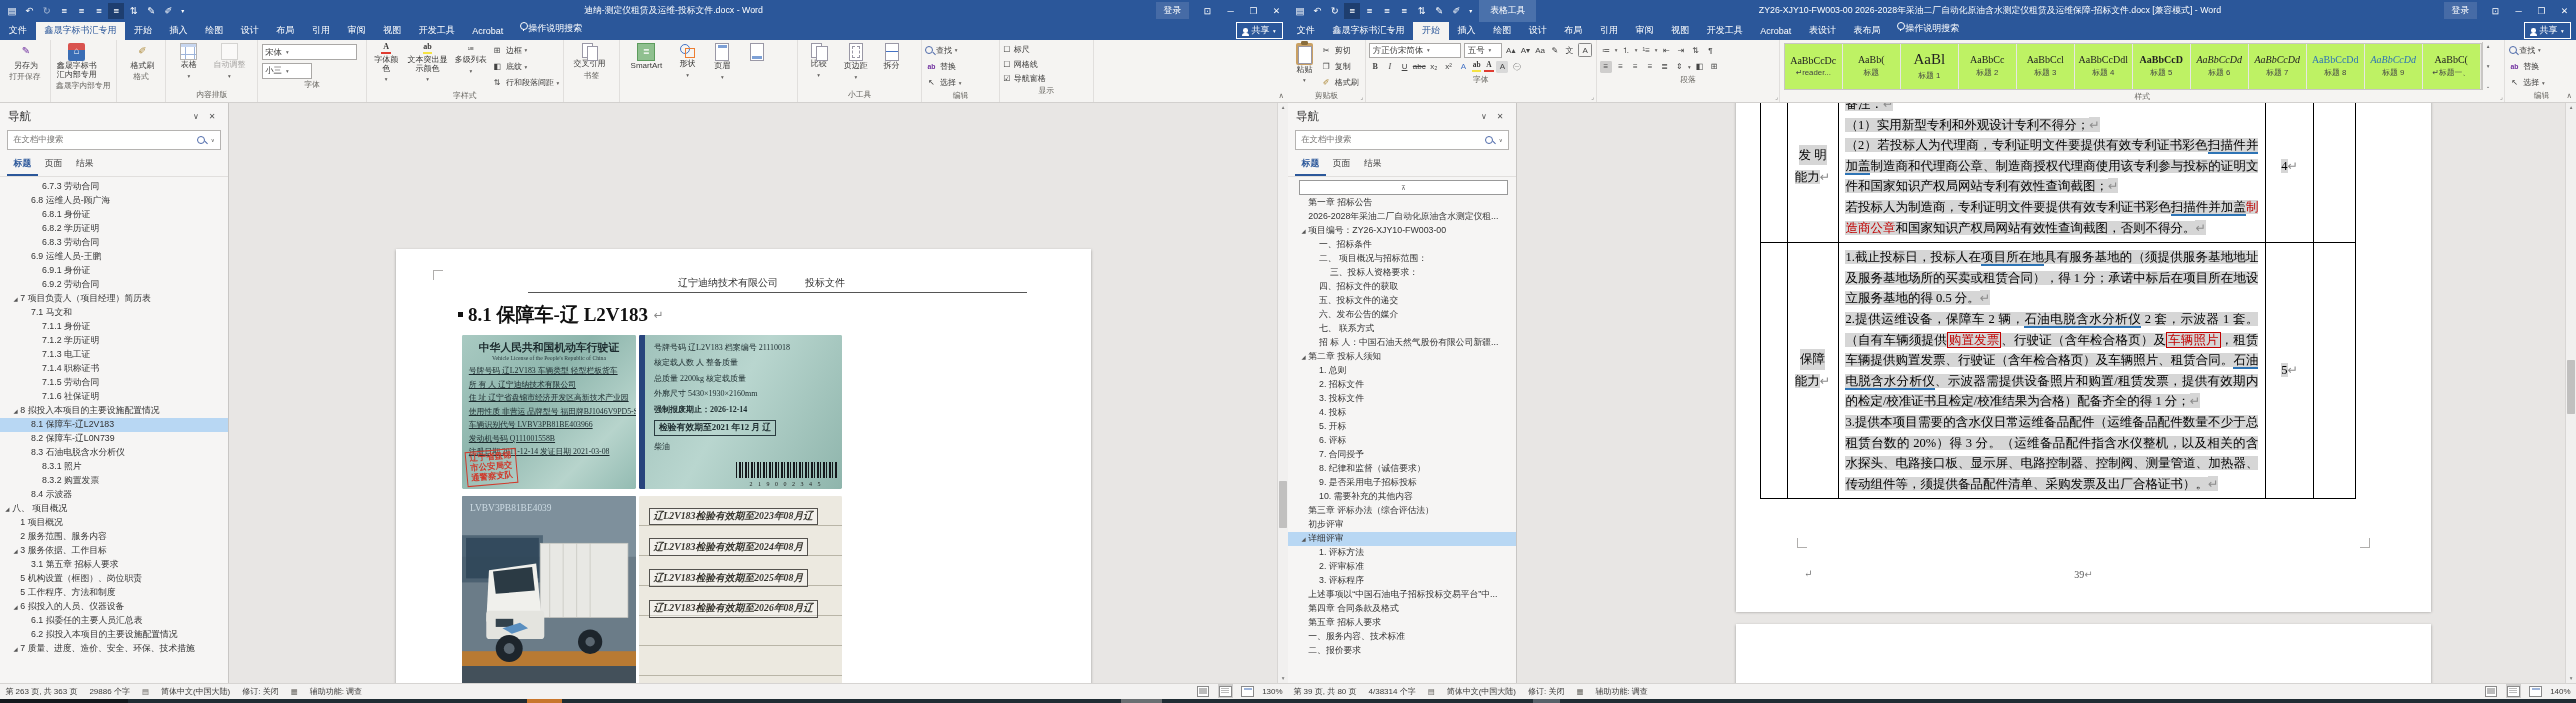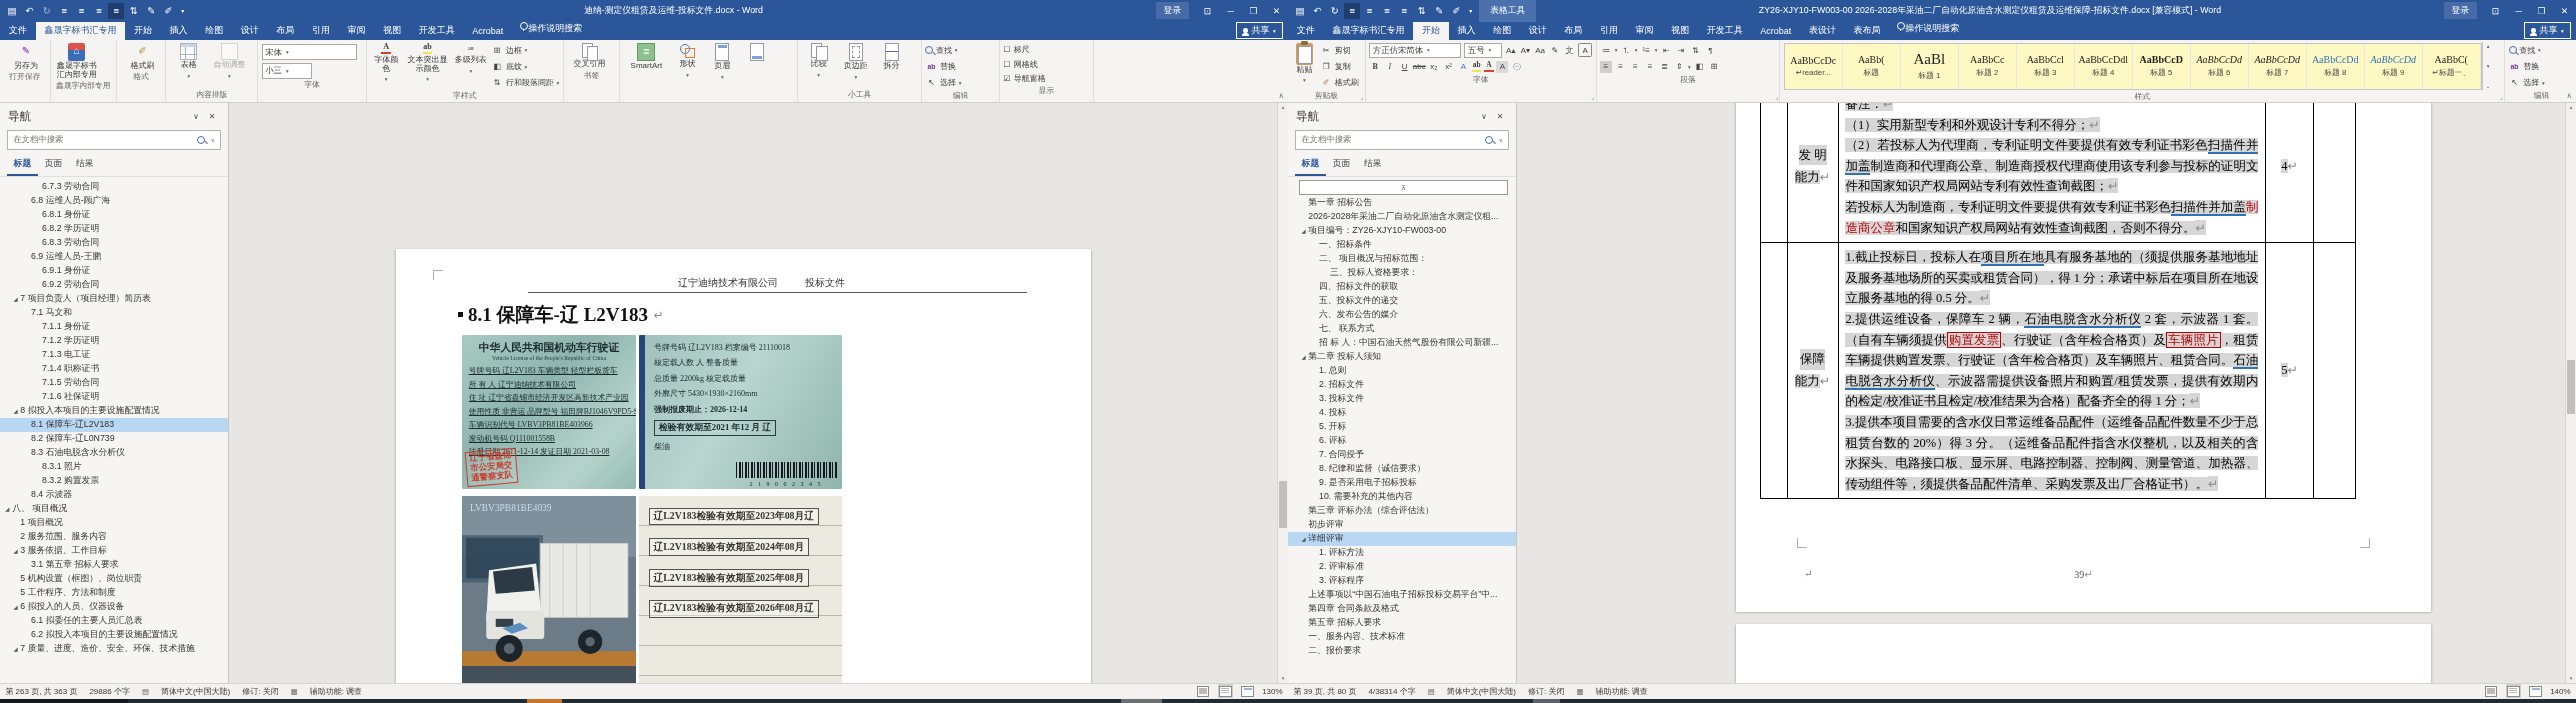--- a/index.html
+++ b/index.html
@@ -72,21 +72,21 @@
   .shapesi::before{content:"";position:absolute;left:0.7px;top:1.4px;width:8px;height:8px;border:1px solid #4472c4;border-radius:50%;}
   .shapesi::after{content:"";position:absolute;right:0.7px;bottom:1.4px;width:7.4px;height:7.4px;border:1px solid #ed7d31;}
   .mag{width:6px;height:6px;border:1.4px solid #4f6bab;border-radius:50%;position:relative;display:inline-block;flex:none;}
   .mag::after{content:"";position:absolute;width:4px;height:1.4px;background:#4f6bab;transform:rotate(45deg);right:-3.4px;bottom:-0.7px;}
   .clipb{width:17.6px;height:21.6px;background:#c9a063;border-radius:2px;position:relative;display:inline-block;}
   .clipb::before{content:"";position:absolute;left:2.7px;top:3.4px;width:12px;height:16px;background:#fff;border:0.7px solid #9a98a6;}
   .clipb::after{content:"";position:absolute;left:5.4px;top:-2px;width:6.8px;height:4px;background:#8a6d3b;border-radius:1.4px;}
   .brush{color:#b08d3e;}
 
   
-  .gal{display:flex;border:0.7px solid #c8c6c4;background:#fef9c3;height:45px;margin-top:1.4px;}
+  .gal{display:flex;border:0.7px solid #c8c6c4;background:#bef264;height:45px;margin-top:1.4px;}
   .gitem{width:57px;border-right:0.7px solid #e8e6e4;display:flex;flex-direction:column;align-items:center;justify-content:center;gap:2px;overflow:hidden;}
   .gprev{font-family:"Liberation Serif",serif;font-size:10px;color:#222;white-space:nowrap;}
   .gitem.g1 .gprev{font-size:15px;} .gitem.b .gprev{font-weight:bold;}
   .gitem.i .gprev{font-style:italic;} .gitem.bl .gprev{color:#2e74b5;}
   .gitem.ibl .gprev{font-style:italic;color:#2e74b5;}
   .gname{font-size:7.8px;color:#444;white-space:nowrap;}
   .galscroll{width:10.8px;border-left:0.7px solid #c8c6c4;display:flex;flex-direction:column;align-items:center;justify-content:space-between;padding:1.4px 0;color:#666;font-size:5.4px;background:#f5f4f2;}
 
   
   .wbody{flex:1;display:flex;min-height:0;}
@@ -133,21 +133,21 @@
   .stampA{position:absolute;left:4px;bottom:4px;border:1.4px solid #cf3a2c;color:#cf3a2c;font-size:8.4px;font-weight:bold;line-height:10px;padding:1.4px 3.4px;transform:rotate(-5deg);background:rgba(255,255,255,.08);}
   .licB{background:linear-gradient(120deg,#9fc1ba,#b9d6cf 45%,#8fb5ac);color:#1c2b2e;}
   .licB::before{content:"";position:absolute;left:0;top:0;width:6px;height:100%;background:#27447c;}
   .licB .ln{font-size:8px;line-height:15.5px;padding:0 5.4px 0 15px;white-space:nowrap;overflow:hidden;}
   .licB .ln.b{font-weight:bold;}
   .licB .bx{display:inline-block;border:1.4px solid #2a3b3f;padding:0.7px 4px;font-size:8.8px;font-weight:bold;margin:2.7px 0 0 15px;white-space:nowrap;}
   .licB .fuel{font-size:8px;margin:5.4px 0 0 15px;display:inline-block;}
   .bars{position:absolute;right:5.4px;bottom:10.8px;width:101px;height:16px;
         background:repeating-linear-gradient(90deg,#15181c 0 1.4px,transparent 1.4px 2.7px,#15181c 2.7px 4.7px,transparent 4.7px 6px);}
   .bard{position:absolute;right:5.4px;bottom:1.4px;width:101px;text-align:center;font-size:6px;letter-spacing:2px;color:#222;}
-  .stamps{background:#ece9e0;background-image:repeating-linear-gradient(#0000 0 29px,#b9b5a7 29px 30px);padding-top:12px;}
+  .stamps{background:#ece9e0;background-image:repeating-linear-gradient(#0000 0 29px,#b9b5a7 29px 30px);padding-top:12px;font-style:italic;}
   .stamp{border:1.7px solid #54524e;color:#38362f;font-family:"Liberation Serif",serif;font-weight:bold;font-size:9.8px;padding:1.4px 4px;display:inline-block;white-space:nowrap;margin-bottom:13px;background:rgba(255,255,255,.35);}
 
   
   .rtable{position:absolute;left:23.6px;top:4px;display:flex;flex-direction:column;border:0.7px solid #000;border-top:none;}
   .trow{display:flex;border-top:0.7px solid #000;}
   .tcell{border-right:0.7px solid #000;}
   .tcell:last-child{border-right:none;}
   .c1{width:26px;flex:none;} .c2{width:50px;flex:none;display:flex;flex-direction:column;align-items:center;justify-content:center;gap:1.4px;}
   .c3{width:413px;flex:none;padding:4px 6.8px;} .c4{width:47px;flex:none;display:flex;align-items:center;justify-content:center;}
   .c5{width:41px;flex:none;}

